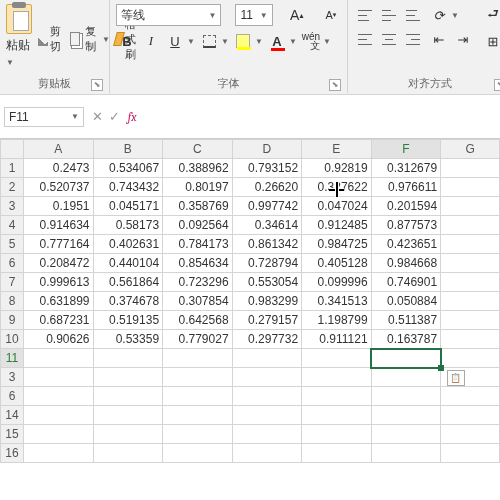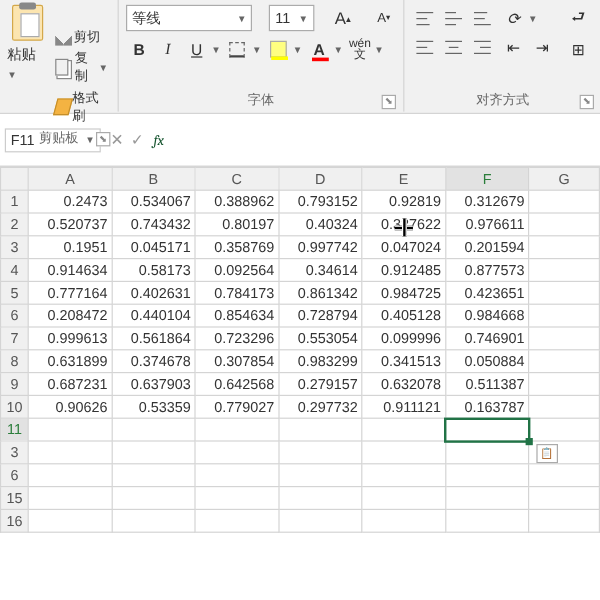--- a/index.html
+++ b/index.html
@@ -6,50 +6,50 @@
 body{background:#fff;font-size:12px;color:#333;overflow:hidden;width:500px;height:500px}
 .ribbon{background:#f1f1f1;border-bottom:1px solid #d4d4d4;height:95px;display:flex}
 .grp{border-right:1px solid #d4d4d4;padding:2px 6px 0;display:flex;flex-direction:column;justify-content:space-between;height:93px}
 .grp-body{display:flex;gap:4px;flex:1}
 .grp-label{text-align:center;font-size:11px;color:#666;padding:2px 0;position:relative}
 .launcher{position:absolute;right:0;bottom:2px;width:12px;height:12px;border:1px solid #aaa;font-size:8px;line-height:10px;text-align:center;color:#888;background:#fff}
 .paste-big{display:flex;flex-direction:column;align-items:center;width:38px;cursor:pointer}
 .paste-ico{width:26px;height:30px;background:#fce5b0;border:1px solid #d4a84a;border-radius:2px;position:relative;margin-top:2px}
 .paste-ico::before{content:"";position:absolute;width:14px;height:6px;background:#888;border-radius:2px;top:-3px;left:5px}
 .paste-ico::after{content:"";position:absolute;width:14px;height:18px;background:#fff;border:1px solid #aaa;bottom:2px;right:2px}
-.clip-stack{display:flex;flex-direction:column;gap:1px;margin-top:20px}
+.clip-stack{display:flex;gap:1px;margin-top:2px}
 .clip-item{display:flex;align-items:center;gap:2px;font-size:11px;cursor:pointer;padding:1px 2px}
 .clip-item .ic{width:14px;height:14px;display:inline-block}
 .ic-cut{background:linear-gradient(45deg,#888 40%,transparent 40%),linear-gradient(-45deg,#888 40%,transparent 40%);background-size:7px 14px;background-repeat:no-repeat;background-position:0 0,7px 0}
 .ic-copy{border:1px solid #888;box-shadow:2px 2px 0 #fff,2px 2px 0 1px #888;width:10px;height:11px;margin-right:3px}
 .ic-brush{background:#f4b342;border:1px solid #c48e2a;transform:skewX(-15deg)}
 .font-top{display:flex;gap:14px;align-items:flex-end;margin-top:2px}
 .font-combo{border:1px solid #ababab;background:#fff;height:22px;display:flex;align-items:center;padding:0 4px;font-size:12px}
 .font-combo.nm{width:115px;justify-content:space-between}
 .font-combo.sz{width:40px;justify-content:space-between}
 .dd{font-size:8px;color:#666}
 .btn{width:22px;height:22px;border:1px solid transparent;display:flex;align-items:center;justify-content:center;cursor:pointer;font-size:13px}
 .font-bot{display:flex;gap:2px;margin-top:4px}
 .split{display:flex}
 .split .dd{width:10px;display:flex;align-items:center;justify-content:center}
 .border-ico{width:13px;height:13px;border:1px dashed #666;border-bottom:2px solid #444}
 .fill-ico{width:14px;height:14px;background:#ffff80;border:1px solid #aaa;position:relative}
 .fill-ico::after{content:"";position:absolute;bottom:-3px;left:0;width:14px;height:3px;background:#ffff00}
 .fontcolor-ico{font-weight:bold;font-size:13px;color:#333;position:relative}
 .fontcolor-ico::after{content:"";position:absolute;bottom:-2px;left:-1px;width:14px;height:3px;background:#ff0000}
-.wen{font-size:10px;line-height:9px;text-align:center}
+.wen{font-size:10px;line-height:9px;text-align:right}
 .align-grid{display:grid;grid-template-columns:repeat(3,22px);gap:2px;margin-top:2px}
 .al{width:14px;height:11px;display:flex;flex-direction:column;justify-content:space-between}
 .al span{height:1px;background:#666;display:block}
 .indent-col{display:flex;flex-direction:column;gap:2px;margin-top:2px;margin-left:4px}
 .namebox-bar{height:44px;border-bottom:1px solid #ccc;display:flex;align-items:center;background:#fff}
 .namebox{width:80px;border:1px solid #ccc;height:20px;margin-left:4px;display:flex;align-items:center;padding:0 4px;background:#fff;justify-content:space-between}
 .fx-btns{display:flex;gap:6px;margin:0 8px;color:#999}
 .fx-btns span{cursor:pointer;font-size:13px}
-.fx-lbl{font-style:italic;font-family:Cambria,serif;color:#14532d;margin-right:6px}
+.fx-lbl{font-style:italic;font-family:Cambria,serif;color:#be185d;margin-right:6px}
 .formula{flex:1;height:20px;border:none;outline:none;font-size:12px}
 .grid-wrap{position:relative}
 table{border-collapse:collapse;table-layout:fixed}
 th,td{border:1px solid #d4d4d4;height:19px;font-size:12px;padding:0 3px;text-align:right;background:#fff;overflow:hidden;white-space:nowrap}
 th{background:#f0f0f0;text-align:center;font-weight:normal;color:#555}
 th.rowh{width:24px}
 .col{width:74px}
 .corner{background:#f0f0f0;width:24px}
 .sel-row th,.sel-col{background:#e2e2e2;color:#2a7d3a}
 td.sel{outline:2px solid #217346;outline-offset:-1px;background:#fff}
@@ -240,21 +240,21 @@
           <td class="">0.793152</td>
           <td class="">0.92819</td>
           <td class="">0.312679</td>
           <td class=""></td>
         </tr>
         <tr class="">
           <th class="rowh">2</th>
           <td class="">0.520737</td>
           <td class="">0.743432</td>
           <td class="">0.80197</td>
-          <td class="">0.40324</td>
+          <td class="">0.26620</td>
           <td class="">0.327622</td>
           <td class="">0.976611</td>
           <td class=""></td>
         </tr>
         <tr class="">
           <th class="rowh">3</th>
           <td class="">0.1951</td>
           <td class="">0.045171</td>
           <td class="">0.358769</td>
           <td class="">0.997742</td>
@@ -308,24 +308,24 @@
           <td class="">0.374678</td>
           <td class="">0.307854</td>
           <td class="">0.983299</td>
           <td class="">0.341513</td>
           <td class="">0.050884</td>
           <td class=""></td>
         </tr>
         <tr class="">
           <th class="rowh">9</th>
           <td class="">0.687231</td>
-          <td class="">0.637903</td>
+          <td class="">0.519135</td>
           <td class="">0.642568</td>
           <td class="">0.279157</td>
-          <td class="">0.632078</td>
+          <td class="">1.198799</td>
           <td class="">0.511387</td>
           <td class=""></td>
         </tr>
         <tr class="">
           <th class="rowh">10</th>
           <td class="">0.90626</td>
           <td class="">0.53359</td>
           <td class="">0.779027</td>
           <td class="">0.297732</td>
           <td class="">0.911121</td>
@@ -356,20 +356,30 @@
           <th class="rowh">6</th>
           <td class=""></td>
           <td class=""></td>
           <td class=""></td>
           <td class=""></td>
           <td class=""></td>
           <td class=""></td>
           <td class=""></td>
         </tr>
         <tr class="">
+          <th class="rowh">14</th>
+          <td class=""></td>
+          <td class=""></td>
+          <td class=""></td>
+          <td class=""></td>
+          <td class=""></td>
+          <td class=""></td>
+          <td class=""></td>
+        </tr>
+        <tr class="">
           <th class="rowh">15</th>
           <td class=""></td>
           <td class=""></td>
           <td class=""></td>
           <td class=""></td>
           <td class=""></td>
           <td class=""></td>
           <td class=""></td>
         </tr>
         <tr class="">

